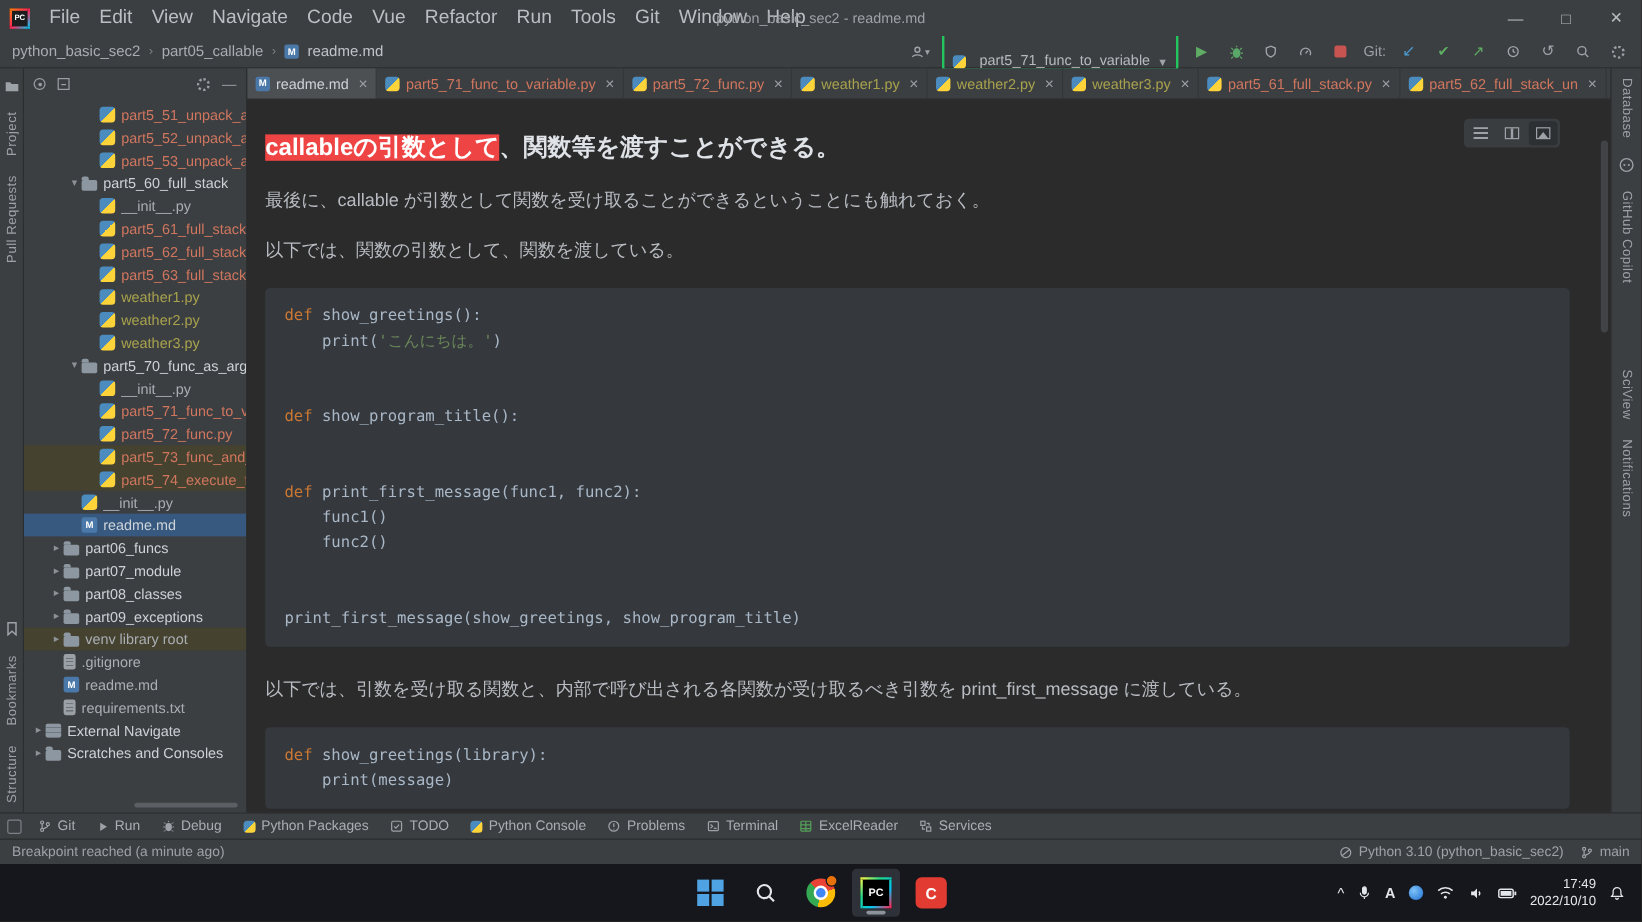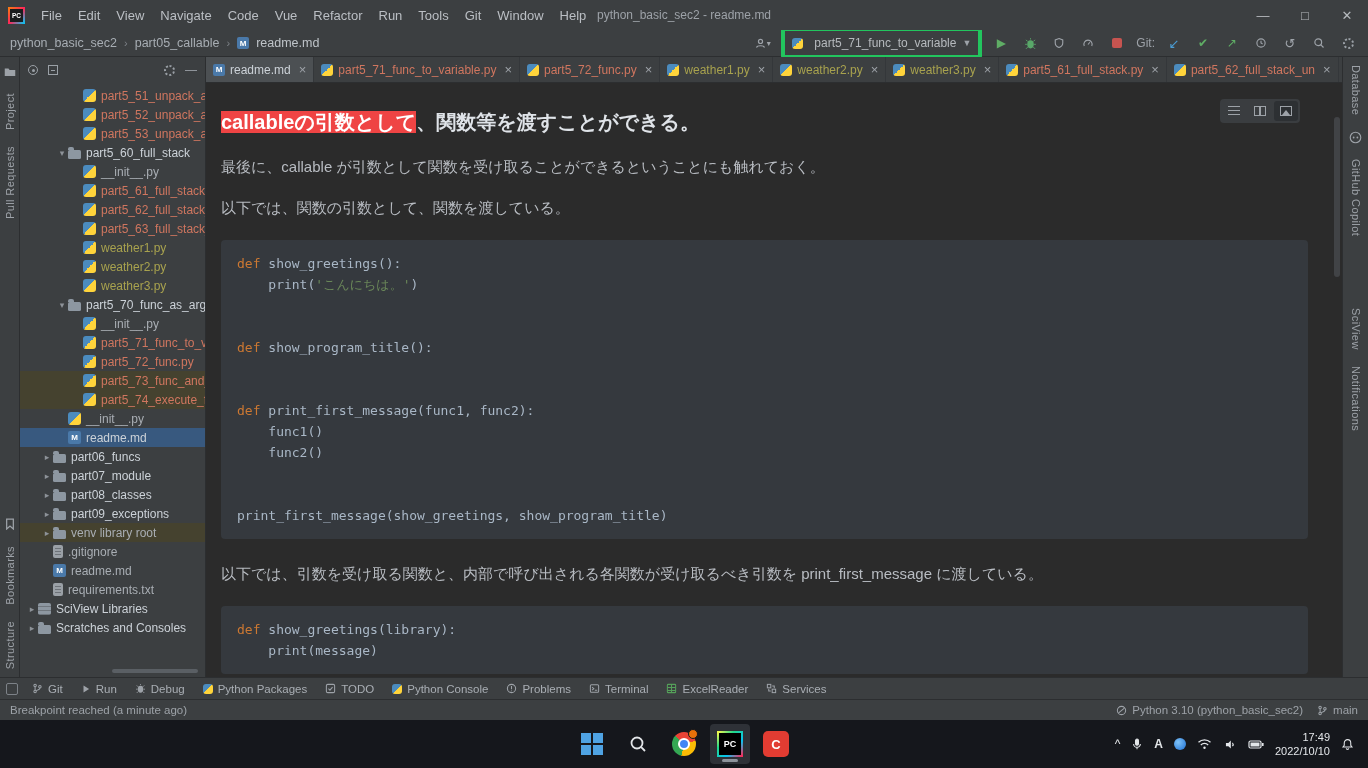--- a/index.html
+++ b/index.html
@@ -3,37 +3,37 @@
 <meta charset="utf-8">
 <style>
   *{margin:0;padding:0;box-sizing:border-box;-webkit-font-smoothing:antialiased}
   html,body{width:1368px;height:768px;overflow:hidden}
   body{font-family:"Liberation Sans","DejaVu Sans",sans-serif;background:#2b2b2b;color:#a9aeb4;font-size:12px}
   .window{width:1368px;height:768px;display:flex;flex-direction:column}
 
   
   .titlebar{height:30px;background:#3c3f41;display:flex;align-items:center;padding:0 0 0 8px;gap:2px;position:relative;flex:0 0 auto}
   .pc-logo{width:17px;height:17px;background:#1b1d1e;border:2px solid transparent;border-image:linear-gradient(135deg,#f97a12,#fe2857,#07c3f2) 1;color:#fff;font-size:6.5px;font-weight:bold;display:flex;align-items:center;justify-content:center;margin-right:6px}
-  .menu-item{padding:4px 8px;font-size:13px;color:#bbbfc4}
+  .menu-item{padding:4px 8px;font-size:16px;color:#bbbfc4}
   .tb-title{position:absolute;left:50%;transform:translateX(-50%);color:#9da2a8;font-size:12px;white-space:nowrap}
   .win-controls{margin-left:auto;display:flex;height:100%}
   .wc{width:42px;height:100%;display:flex;align-items:center;justify-content:center;color:#b6babe;font-size:13px}
 
   
   .navbar{height:27px;background:#3c3f41;border-bottom:1px solid #2c2e30;display:flex;align-items:center;padding:0 10px;gap:6px;flex:0 0 auto}
   .crumbs{display:flex;align-items:center;gap:7px;font-size:12.5px;color:#a7adb3}
   .crumb-sep{color:#7d8288;font-size:11px}
   .crumb-file{color:#bfc4c9}
   .nav-right{margin-left:auto;display:flex;align-items:center;gap:9px}
   .nicon{display:flex;align-items:center;justify-content:center;min-width:20px;height:20px;font-size:13px;color:#9da2a8}
   .green-t{color:#5fad65;font-size:12px}
   .blue-t{color:#4b9cd3;font-size:13px}
   .stop-sq{width:10px;height:10px;background:#c75450;border-radius:2px;display:inline-block}
   .gear{width:11px;height:11px;border:2px dotted #9aa0a6;border-radius:50%}
-  .runconfig{display:flex;align-items:center;gap:6px;border:4px solid #22c55e;border-radius:3px;height:32px;padding:0 7px;font-size:12px;color:#b6babe;min-width:176px}
+  .runconfig{display:flex;align-items:flex-end;gap:6px;border:2px solid #22c55e;border-radius:3px;height:32px;padding:0 7px;font-size:12px;color:#b6babe;min-width:176px}
   .runconfig .caret{margin-left:auto;color:#9da2a8;font-size:9px}
   .git-lbl{color:#9da2a8;font-size:12px}
 
   
   .main{flex:1;display:flex;min-height:0}
   .stripe{width:20px;background:#3c3f41;display:flex;flex-direction:column;align-items:center;padding:8px 0;gap:16px;flex:0 0 auto}
   .stripe.left{border-right:1px solid #2c2e30}
   .stripe.right{border-left:1px solid #2c2e30;width:26px}
   .vlabel{writing-mode:vertical-rl;font-size:11px;color:#9da2a8;letter-spacing:.4px;white-space:nowrap}
   .stripe.left .vlabel{transform:rotate(180deg)}
@@ -374,21 +374,21 @@
             <span class="tlabel c-plain">readme.md</span>
           </div>
           <div class="trow" style="padding-left: 21px;">
             <span class="chev"></span>
             <span class="ico ico-txt"></span>
             <span class="tlabel c-plain">requirements.txt</span>
           </div>
           <div class="trow" style="padding-left: 6px;">
             <span class="chev">▸</span>
             <span class="ico ico-lib"></span>
-            <span class="tlabel c-white">SciView Libraries</span>
+            <span class="tlabel c-white">External Navigate</span>
           </div>
           <div class="trow" style="padding-left: 6px;">
             <span class="chev">▸</span>
             <span class="ico ico-folder"></span>
             <span class="tlabel c-white">Scratches and Consoles</span>
           </div>
         </div>
       <div class="hscroll"></div>
     </div>
 

